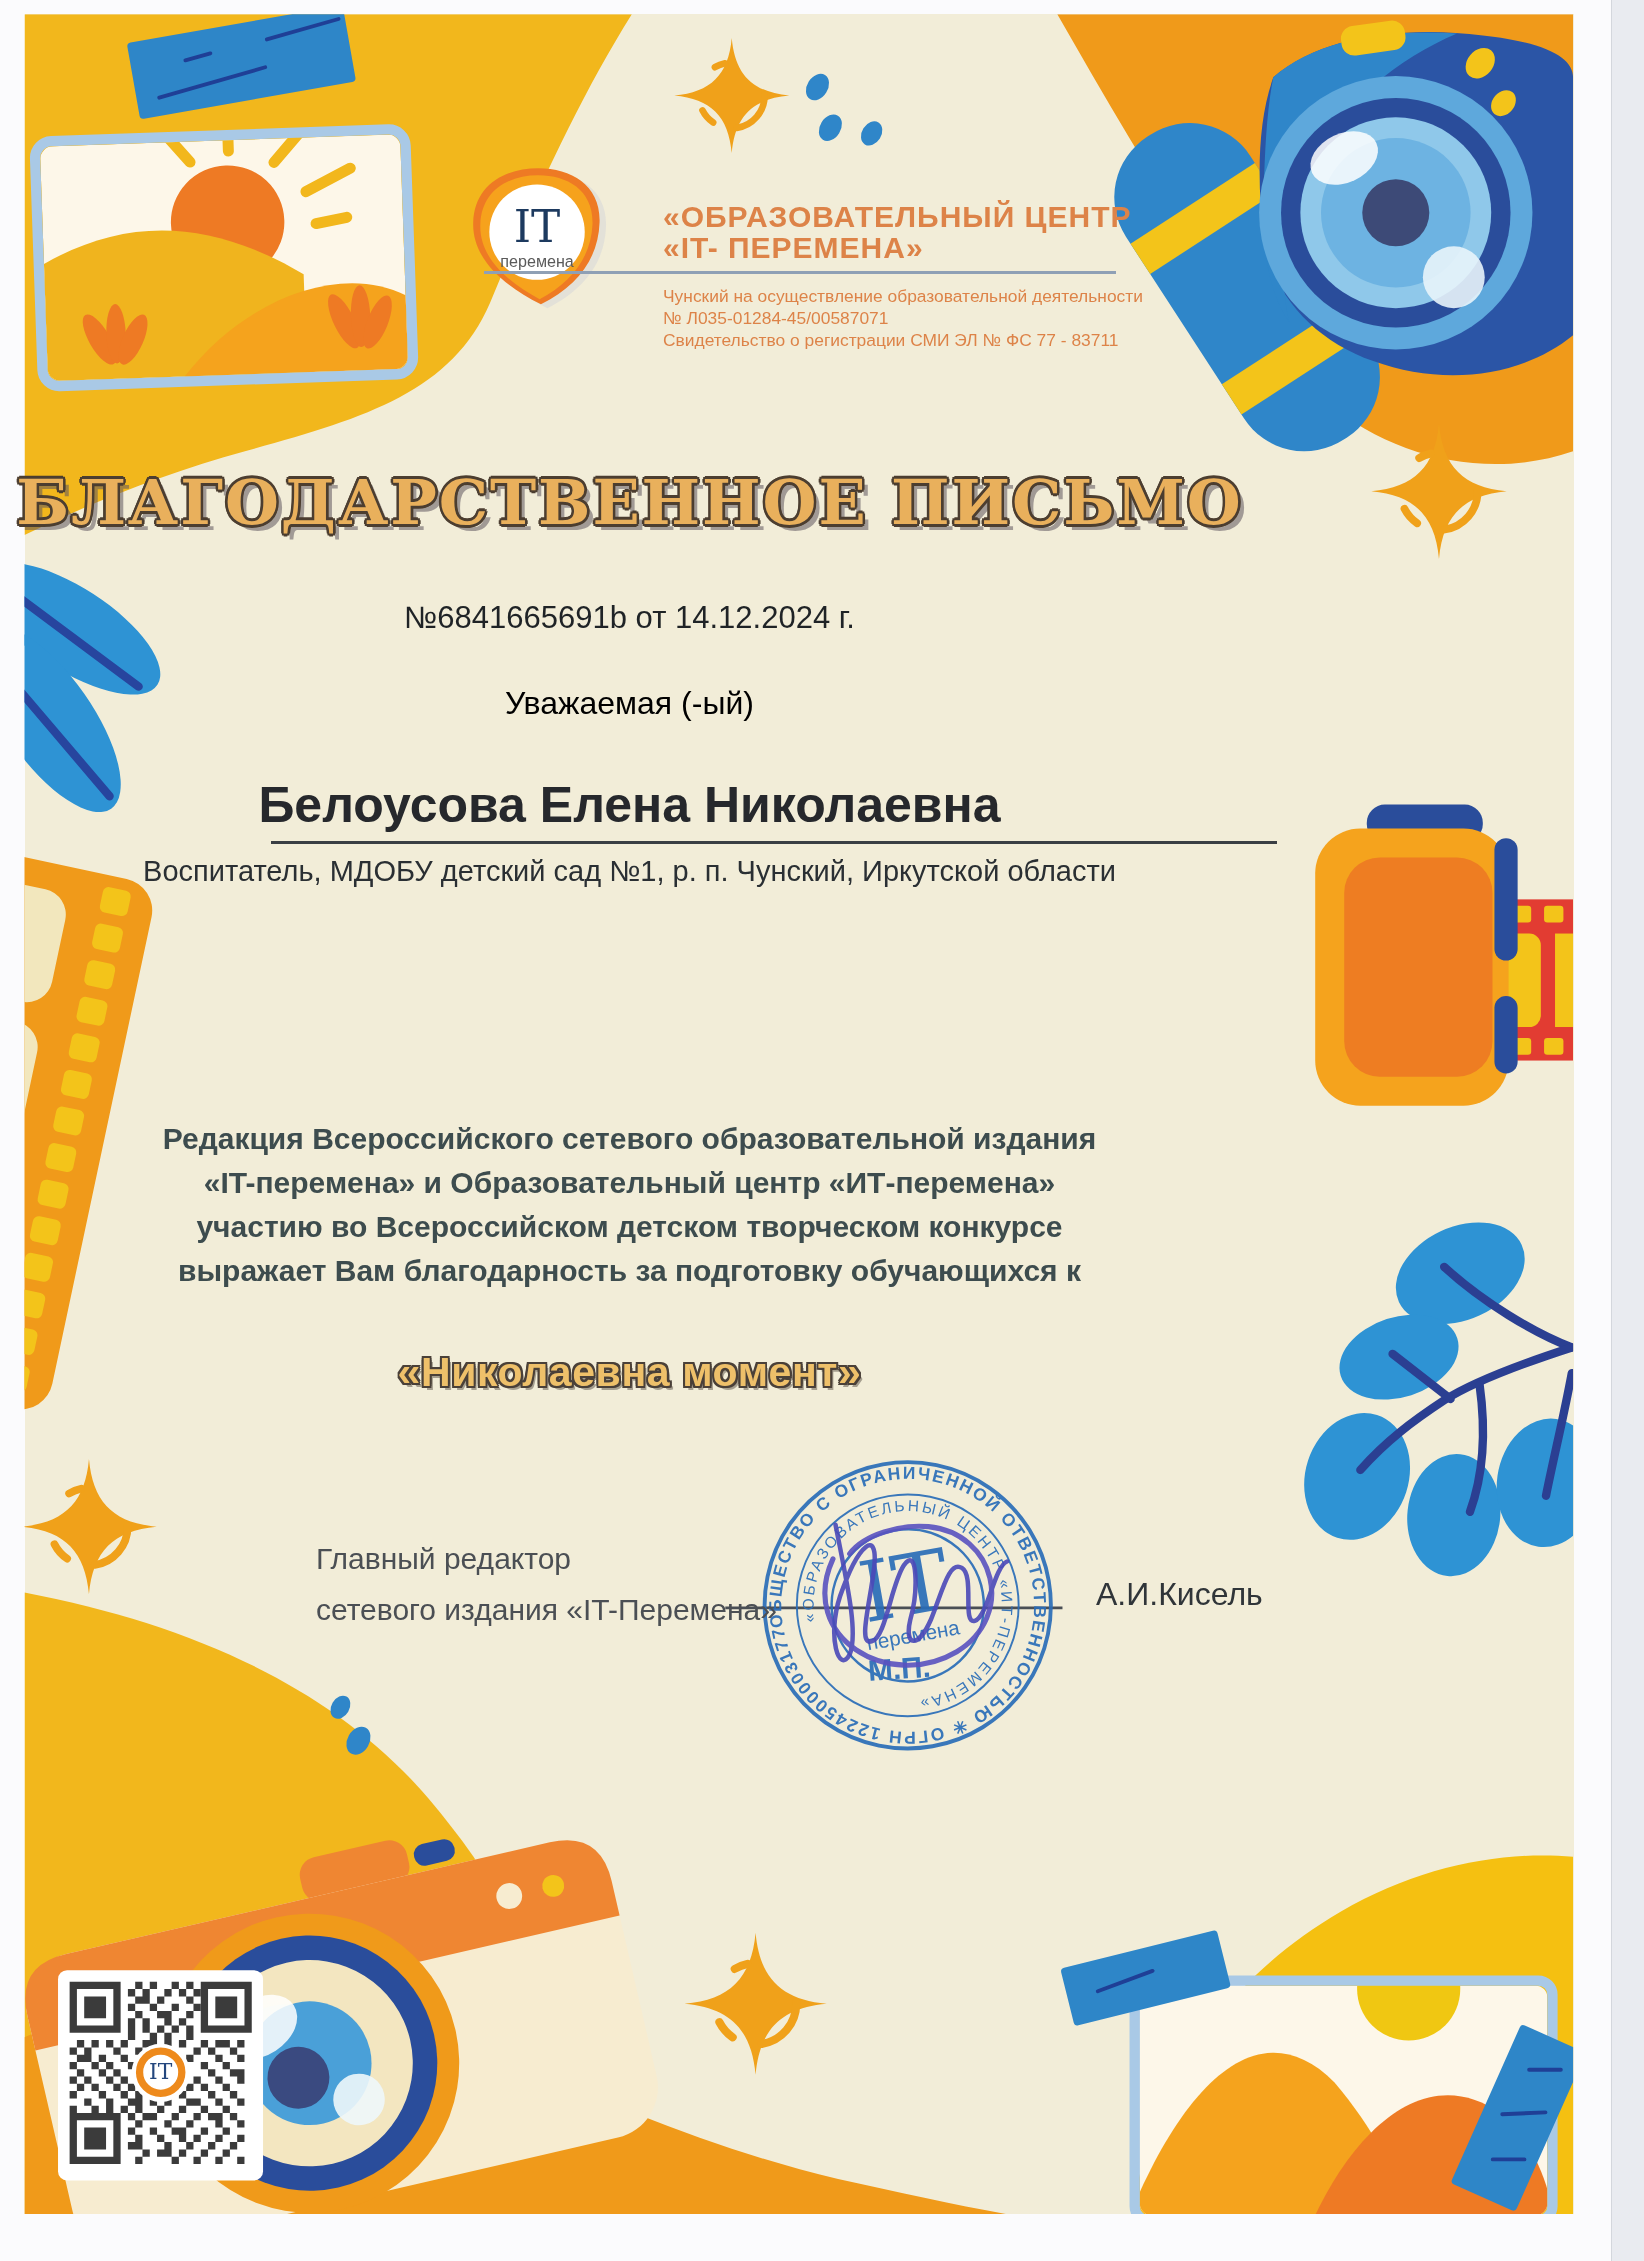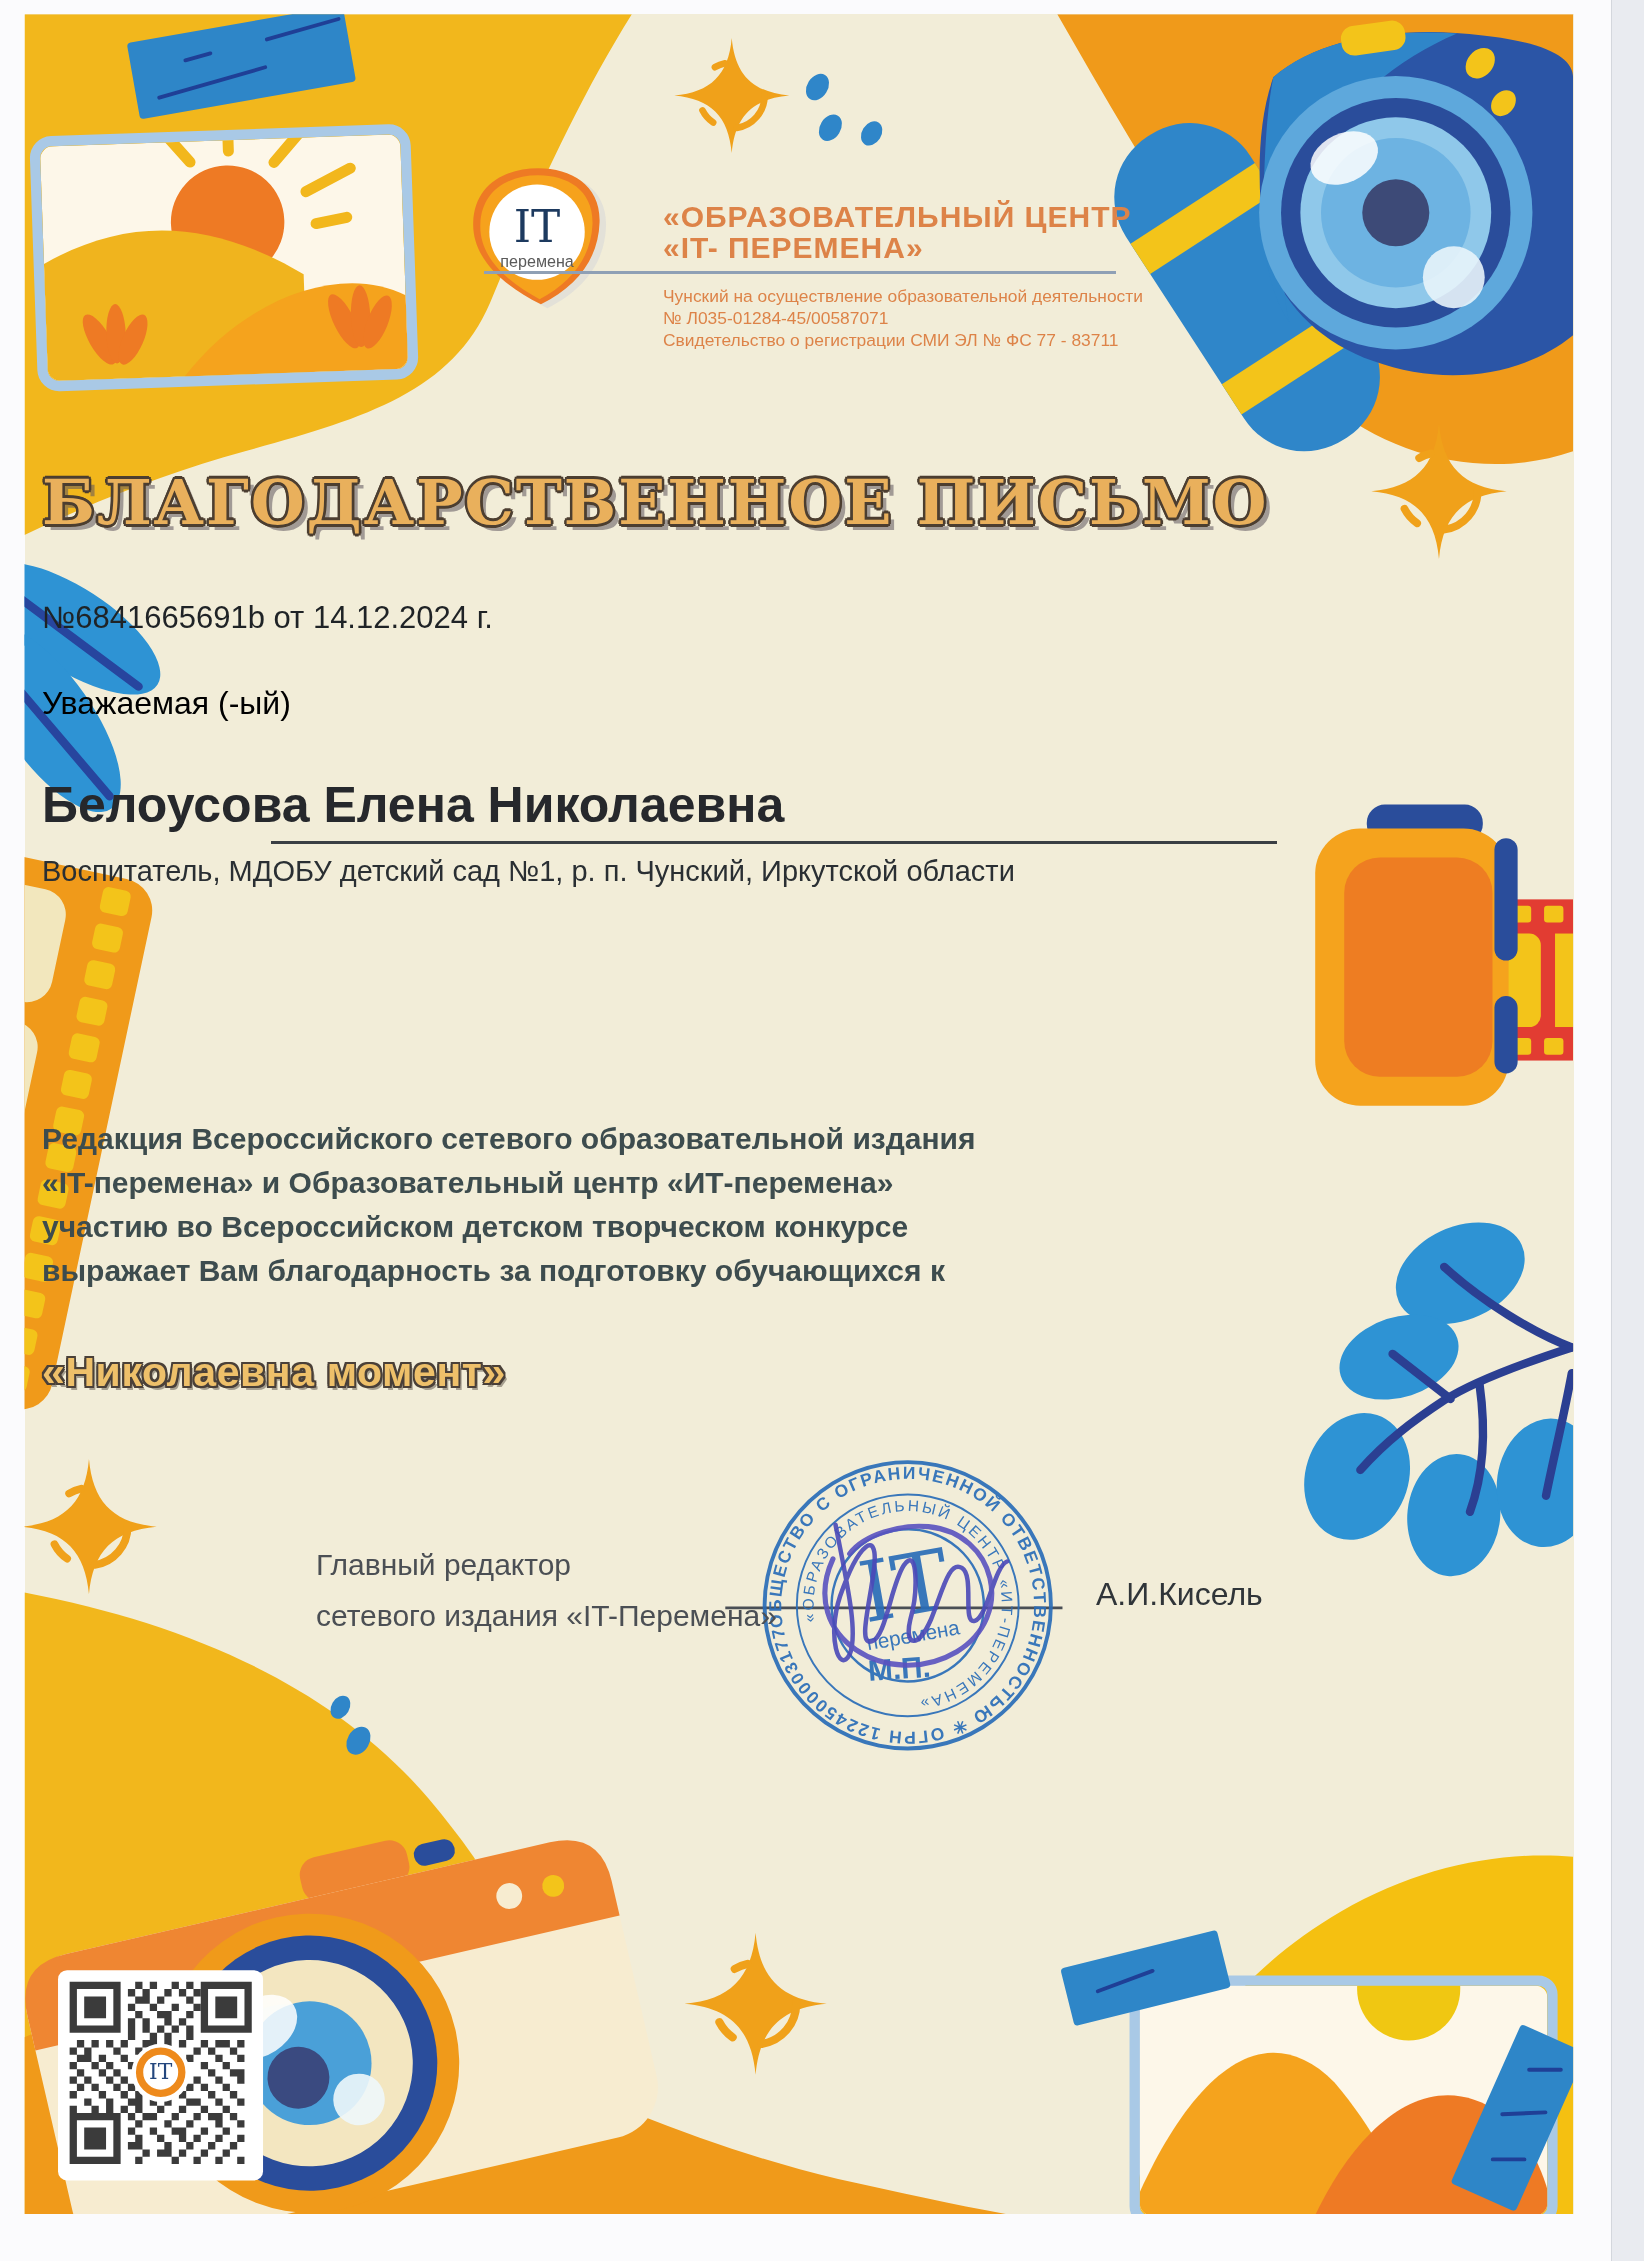--- a/index.html
+++ b/index.html
@@ -2,40 +2,40 @@
 <html style="font-size:10.3px"><head>
 <meta charset="utf-8">
 <style>
   html,body{margin:0;padding:0;background:#fbfbfd;}
   .canvas{position:relative;width:1644px;height:2261px;background:#fbfbfd;overflow:hidden;
           font-family:"Liberation Sans",sans-serif;}
   .page{position:absolute;left:24.5px;top:14px;width:1549px;height:2200px;background:#f2edd8;}
   .scan-strip{position:absolute;left:1611px;top:0;width:34px;height:2261px;background:#e9ebf0;border-left:1.3px solid #d4d7dd;}
   .decor{position:absolute;left:0;top:0;z-index:1;}
   .txt{position:absolute;z-index:2;white-space:nowrap;}
-  .center{left:42px;width:1239px;}
+  .center{left:10px;width:1239px;text-align:center;}
   .org-line{left:663px;font-size:30px;font-weight:bold;color:#dd8348;letter-spacing:1px;}
   .lic{left:663px;font-size:17.4px;color:#dd8348;}
   .divider{position:absolute;z-index:2;left:484px;top:271px;width:632px;height:3.2px;background:#8fa0b5;}
   .title{top:466px;font-family:"DejaVu Serif",serif;font-weight:bold;font-size:62px;letter-spacing:1.9px;
          color:#e9b05c;
          text-shadow:-1.9px -1.9px 0 #4c3e30,1.9px -1.9px 0 #4c3e30,-1.9px 1.9px 0 #4c3e30,1.9px 1.9px 0 #4c3e30,
                      -2.6px 0 0 #4c3e30,2.6px 0 0 #4c3e30,0 -2.6px 0 #4c3e30,0 2.6px 0 #4c3e30,
                      5.8px 6.4px 0 rgba(95,85,95,.55);}
   .docnum{top:600px;font-size:31px;color:#1f2326;}
   .salut{top:685px;font-size:32px;color:#000000;}
   .name{top:776px;font-size:50px;font-weight:bold;color:#26282c;}
   .underline{position:absolute;z-index:2;left:271px;top:841px;width:1006px;height:2.6px;background:#3a3f44;}
   .position{top:855px;font-size:29px;color:#2a2f33;}
   .body-line{font-size:30px;font-weight:bold;color:#3d4c4e;line-height:44px;}
   .contest{top:1349px;font-size:41px;font-weight:bold;letter-spacing:0.6px;color:#eec06a;
            text-shadow:-1.9px -1.9px 0 #4a4038,1.9px -1.9px 0 #4a4038,-1.9px 1.9px 0 #4a4038,1.9px 1.9px 0 #4a4038,
                        -1.9px 0 0 #4a4038,1.9px 0 0 #4a4038,0 -1.9px 0 #4a4038,0 1.9px 0 #4a4038,
                        3.2px 3.9px 0 rgba(74,64,56,.45);}
-  .role{left:316px;font-size:30px;color:#4b4f54;margin-top:6px;}
+  .role{left:316px;font-size:30px;color:#4b4f54;}
   .signer{left:1096px;top:1576px;font-size:32px;color:#303539;}
 </style>
 </head>
 <body>
 
 <div class="canvas">
   <div class="page"></div>
   <div class="scan-strip"></div>
 
   <svg class="decor" width="1644" height="2261" viewBox="0 0 2550 3507">

